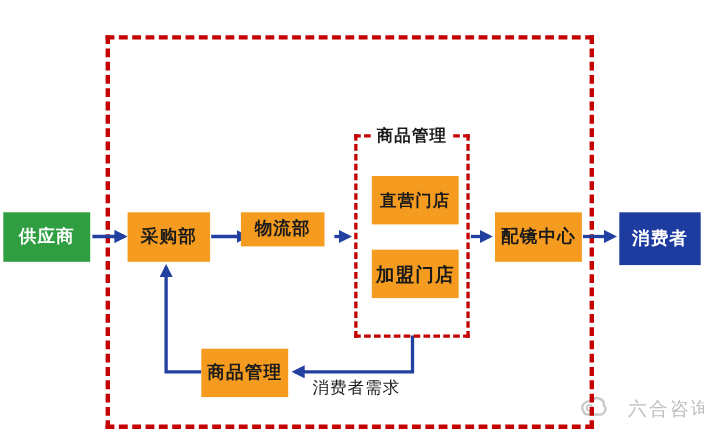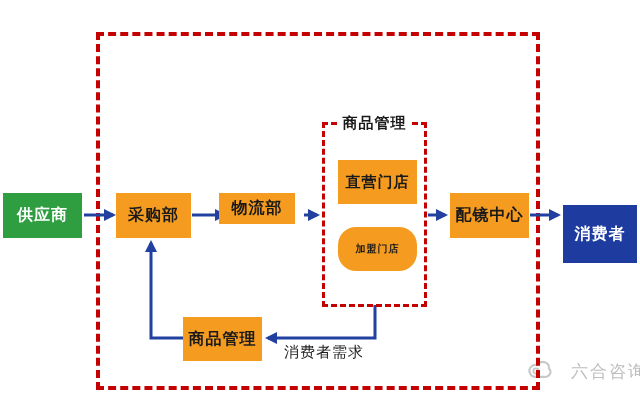--- a/index.html
+++ b/index.html
@@ -77,29 +77,29 @@
   </div>
 
   <div class="channel-group">
     <div class="channel-label">商品管理</div>
   </div>
 
   <div class="node orange" style="left:338px;top:160px;width:79px;height:44px;font-size:15px;">
     <span>直营门店</span>
   </div>
 
-  <div class="node orange" style="left:338px;top:227px;width:79px;height:44px;font-size:10px;border-radius:18px;">
+  <div class="node orange" style="left:338px;top:227px;width:79px;height:44px;font-size:17px;">
     <span>加盟门店</span>
   </div>
 
   <div class="node orange" style="left:450px;top:193px;width:79px;height:45px;">
     <span>配镜中心</span>
   </div>
 
-  <div class="node blue" style="left:563px;top:193px;width:74px;height:58px;margin-top:12px;">
+  <div class="node blue" style="left:563px;top:193px;width:74px;height:48px;">
     <span>消费者</span>
   </div>
 
   <div class="node orange" style="left:183px;top:317px;width:79px;height:44px;text-align:center;">
     <span>商品管理</span>
   </div>
 
   <div class="flow-label">消费者需求</div>
 
   <div class="watermark">

